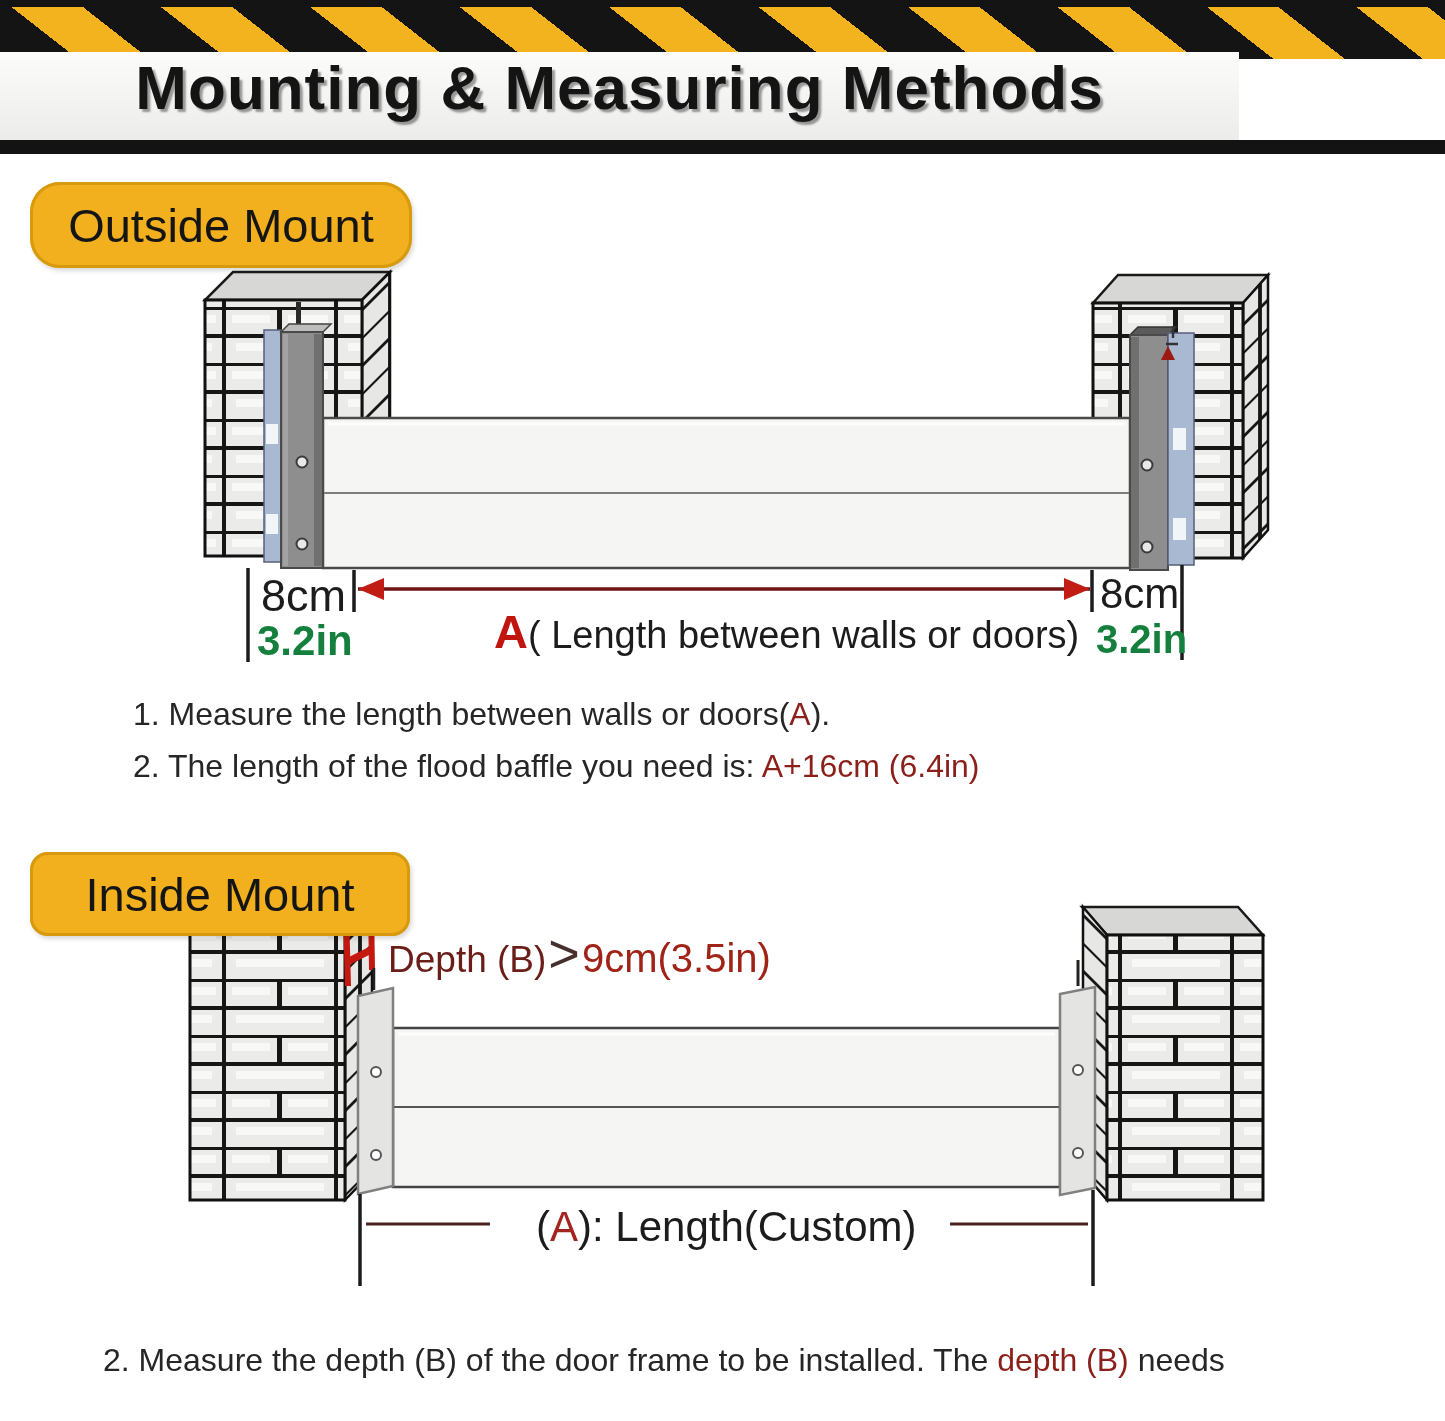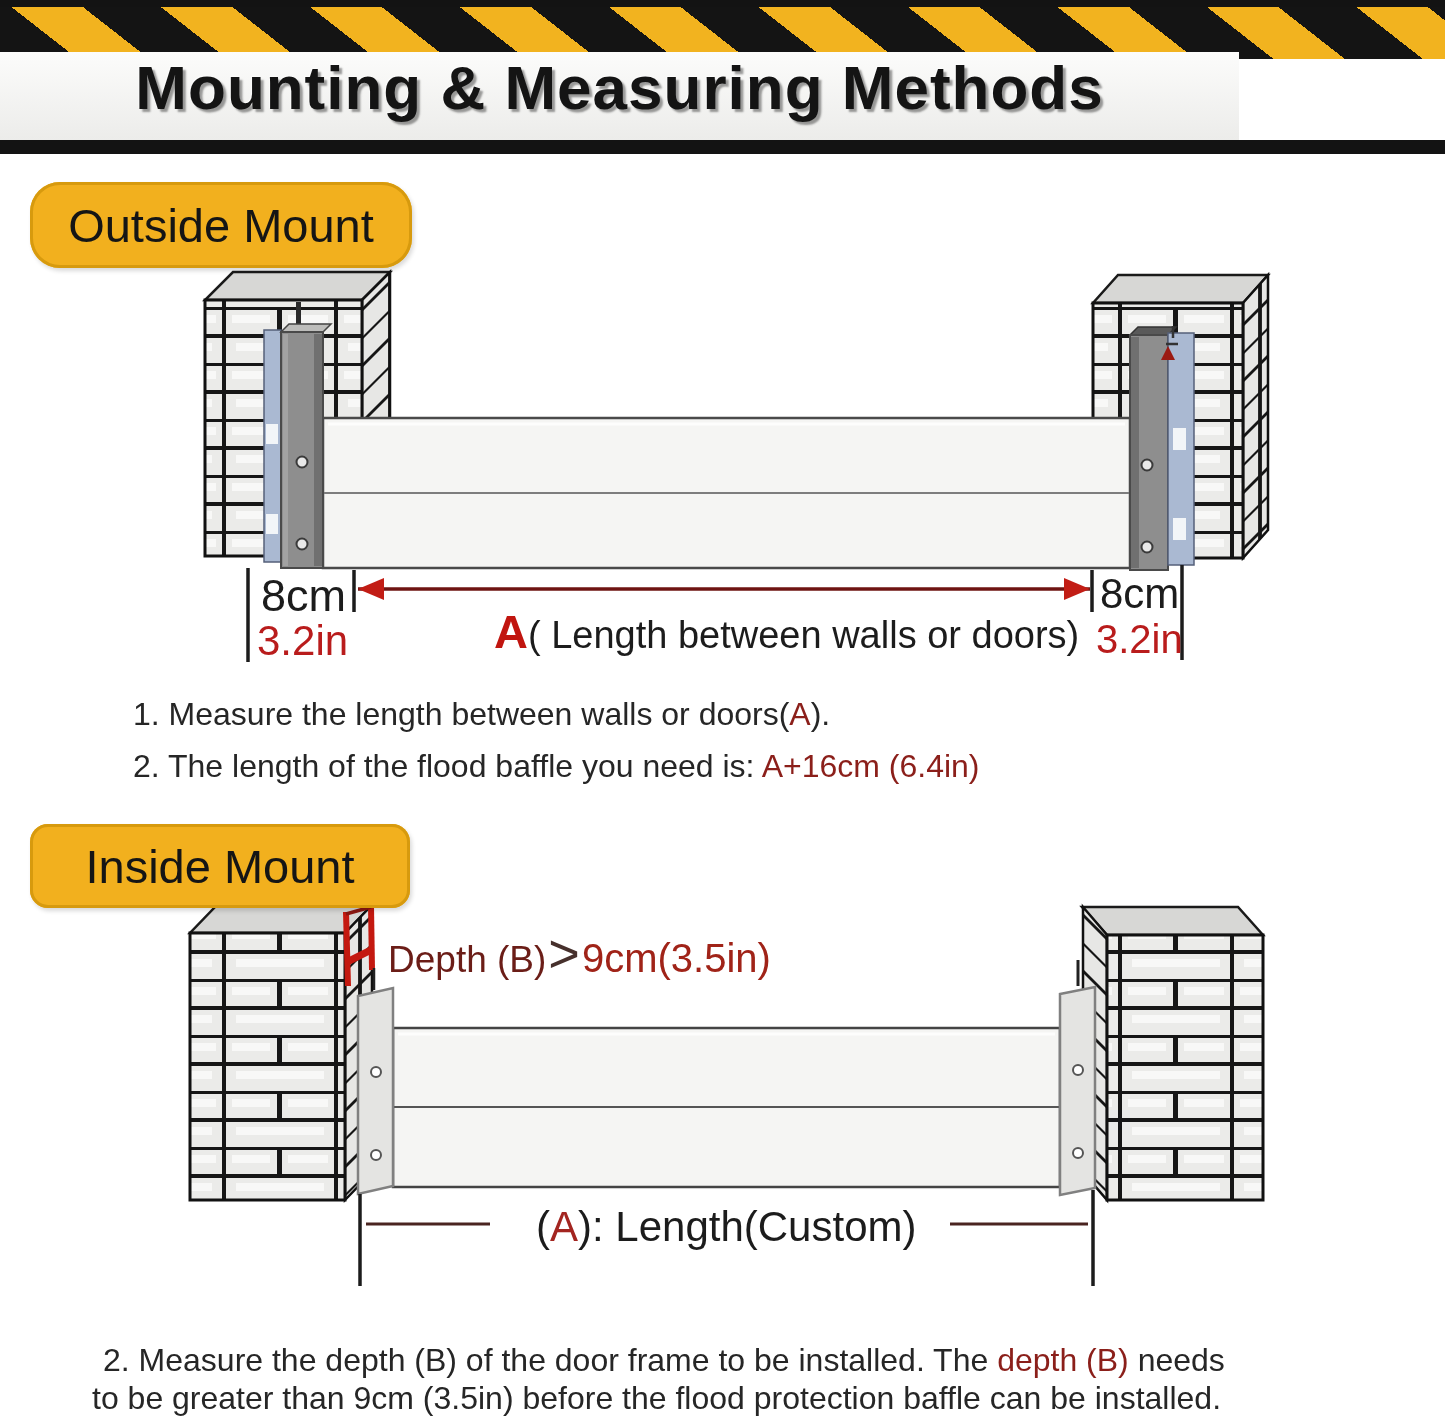--- a/index.html
+++ b/index.html
@@ -16,21 +16,21 @@
   .page-title{font-size:62px;font-weight:bold;color:#141414;letter-spacing:1px;
               text-shadow:3px 3px 2px rgba(0,0,0,0.38), -1px -1px 0 rgba(255,255,255,0.55);}
   .black-bar{position:absolute;top:140px;left:0;width:1445px;height:14px;background:#131313;}
   
   .mount-label{position:absolute;left:30px;background:#f2b01e;border-radius:18px;
                box-shadow:inset 0 0 0 3px #d79a0e, 2px 3px 4px rgba(0,0,0,0.15);
                display:flex;align-items:center;justify-content:center;
                font-size:47px;color:#151515;}
   
   .dim-big{font-size:45px;color:#1c1c1c;white-space:nowrap;}
-  .dim-small{font-size:42px;color:#b91c1c;white-space:nowrap;}
+  .dim-small{font-size:42px;color:#15803d;white-space:nowrap;font-weight:bold;}
   .step{font-size:32px;color:#262626;white-space:nowrap;}
   .dark-red{color:#8b1f1a;}
   .span-label{display:flex;align-items:baseline;white-space:nowrap;}
   .span-a{font-size:47px;font-weight:bold;color:#c1150f;}
   .span-rest{font-size:38px;color:#1c1c1c;}
   .depth-label{display:flex;align-items:baseline;white-space:nowrap;}
   .depth-t1{font-size:37px;color:#6b1d17;}
   .depth-gt{font-size:54px;color:#46302c;font-weight:300;margin:0 2px;}
   .depth-t2{font-size:40px;color:#a02318;}
   .len-label{display:flex;align-items:baseline;white-space:nowrap;font-size:42px;color:#1c1c1c;}
@@ -193,34 +193,33 @@
     <span class="span-rest">( Length between walls or doors)</span>
   </div>
 
   <div class="abs step" style="left:133px;top:696px;">
     <span>1. Measure the length between walls or doors(</span><span class="dark-red">A</span><span>).</span>
   </div>
   <div class="abs step" style="left:133px;top:748px;">
     <span>2. The length of the flood baffle you need is: </span><span class="dark-red">A+16cm (6.4in)</span><span></span>
   </div>
 
-  <div class="mount-label" style="top:824px;width:380px;height:84px;">
+  <div class="mount-label" style="top:852px;width:380px;height:84px;">
     <span>Inside Mount</span>
   </div>
 
   <div class="abs depth-label" style="left:388px;top:922px;">
     <span class="depth-t1">Depth (B) </span>
     <span class="depth-gt">&gt;</span>
     <span class="depth-t2">9cm(3.5in)</span>
   </div>
 
   <div class="abs len-label" style="left:536px;top:1203px;">
     <span>(</span>
     <span class="len-a">A</span>
     <span>): Length(Custom)</span>
   </div>
 
   <div class="abs step" style="left:103px;top:1342px;">
     <span>2. Measure the depth (B) of the door frame to be installed. The </span><span class="dark-red">depth (B)</span><span> needs</span>
   </div>
-  <div class="abs step" style="left:92px;top:1380px;">to be greater than 9cm (3.5in) before the flood protection baffle can be installed.</div>
 
 </div>
 
 </body></html>

